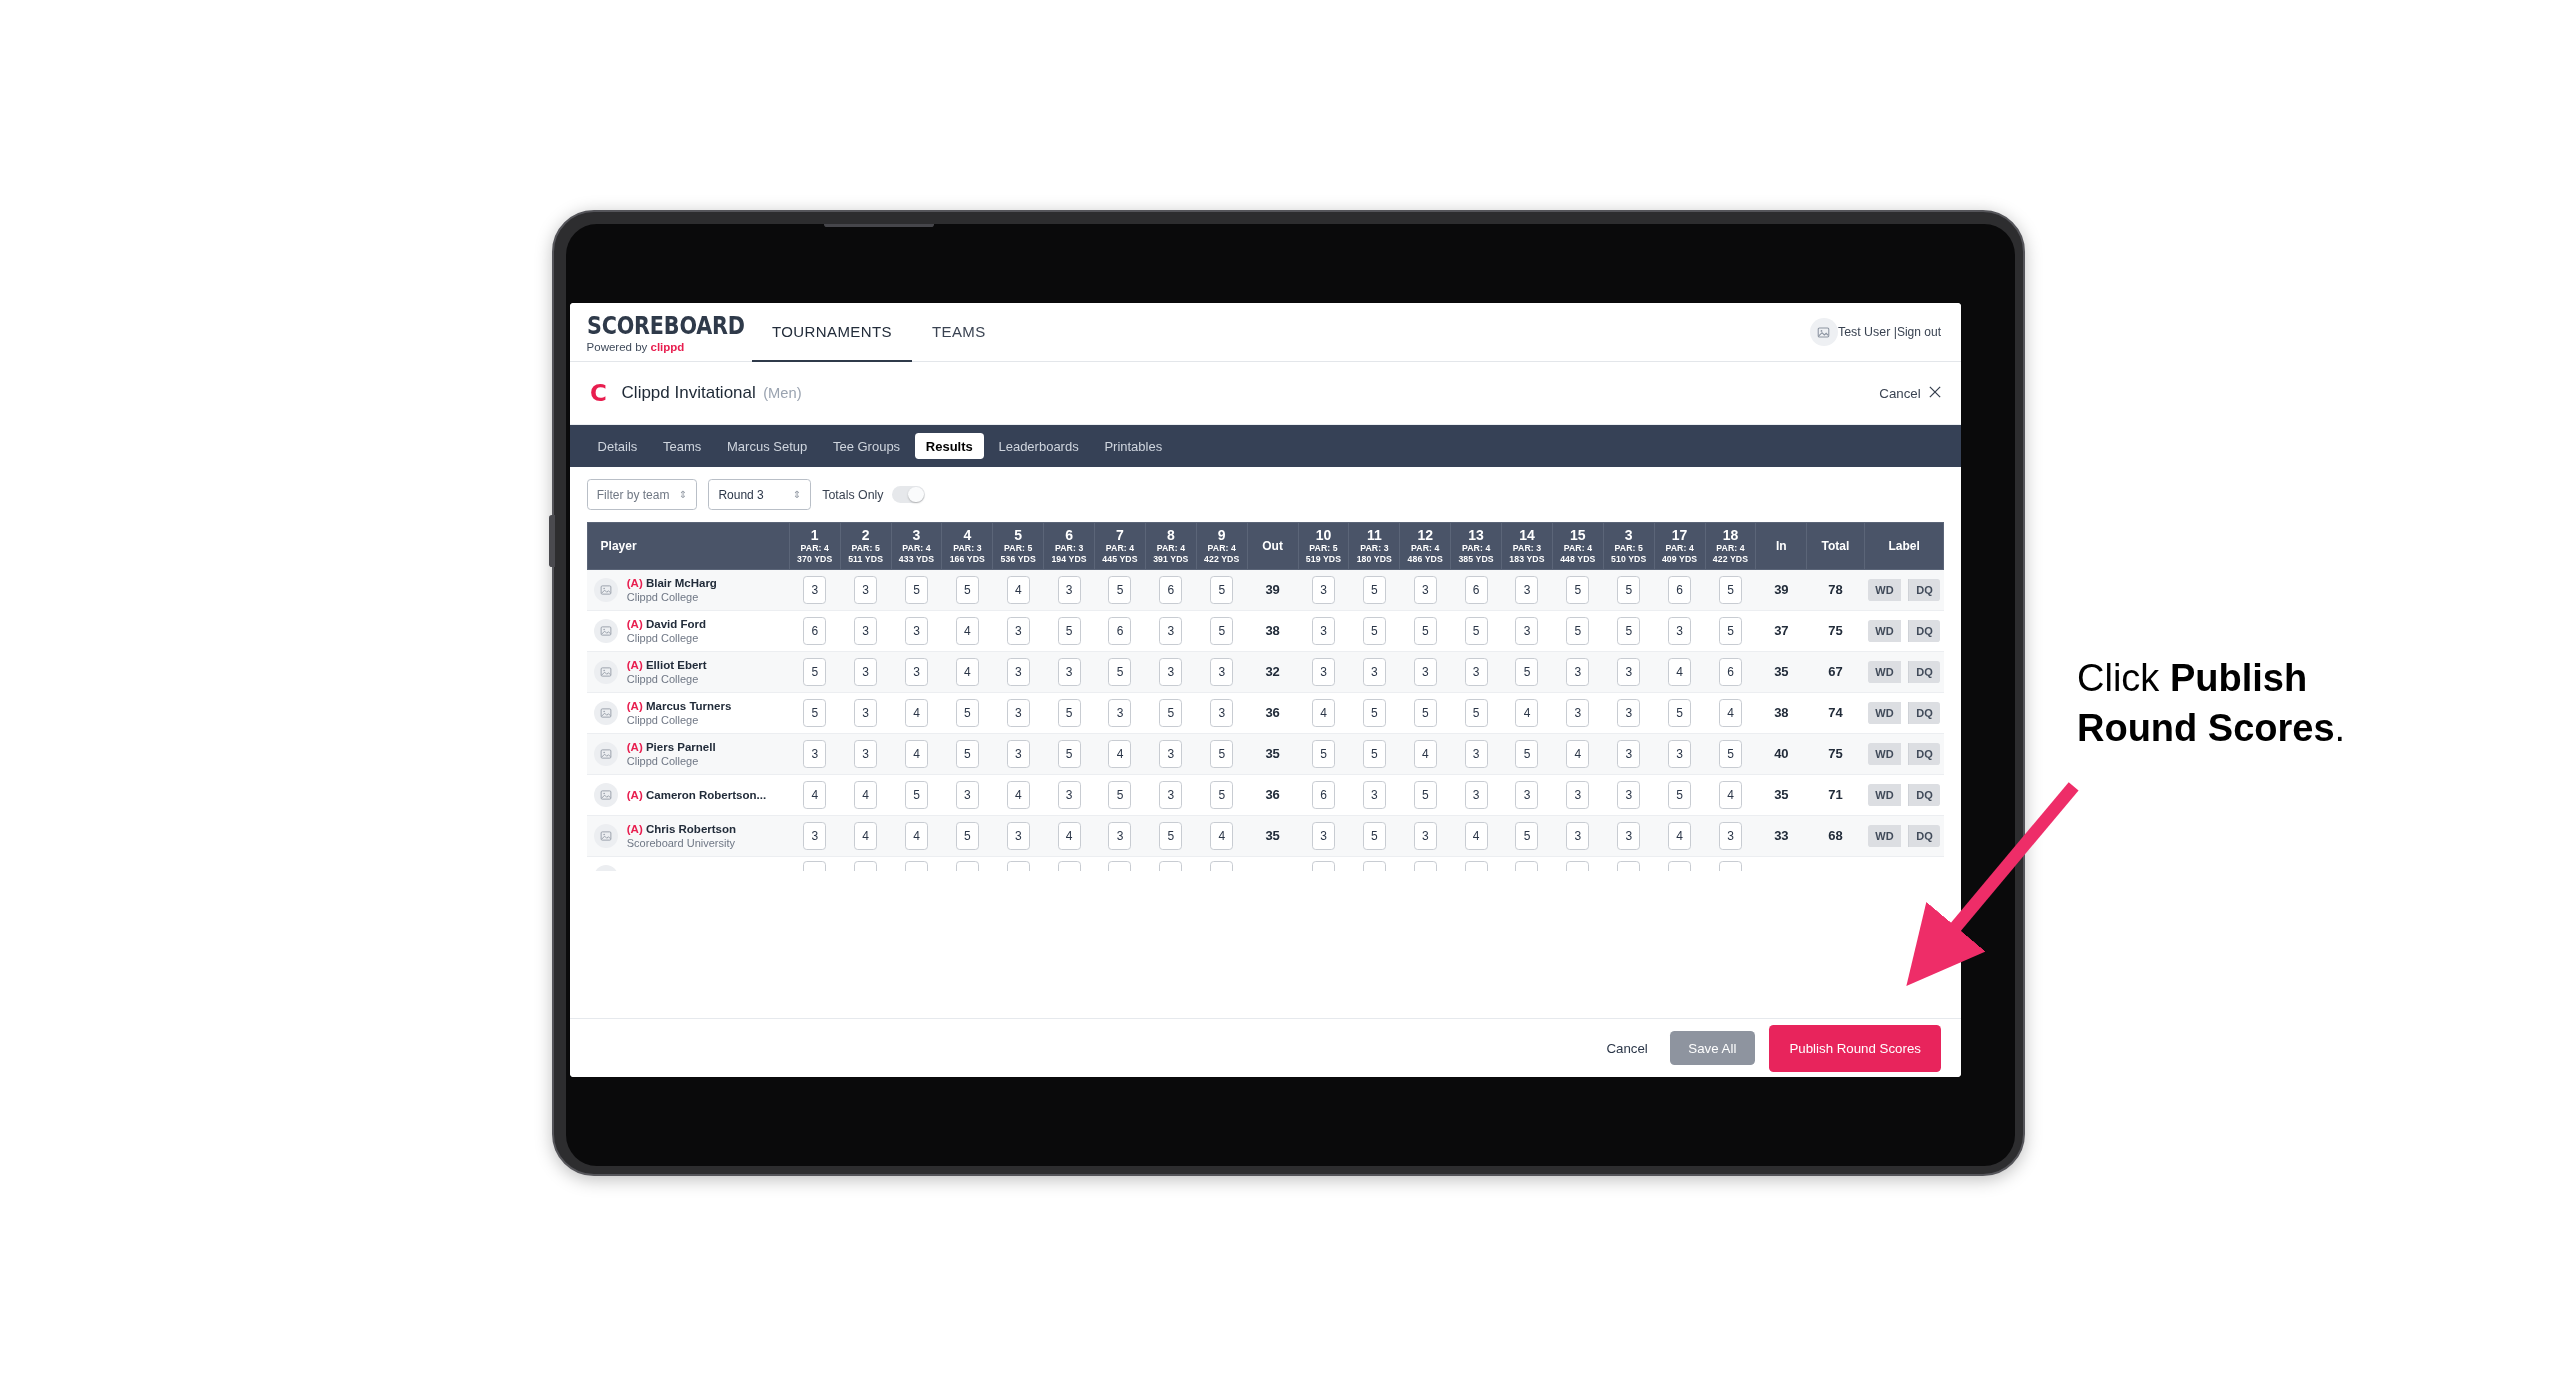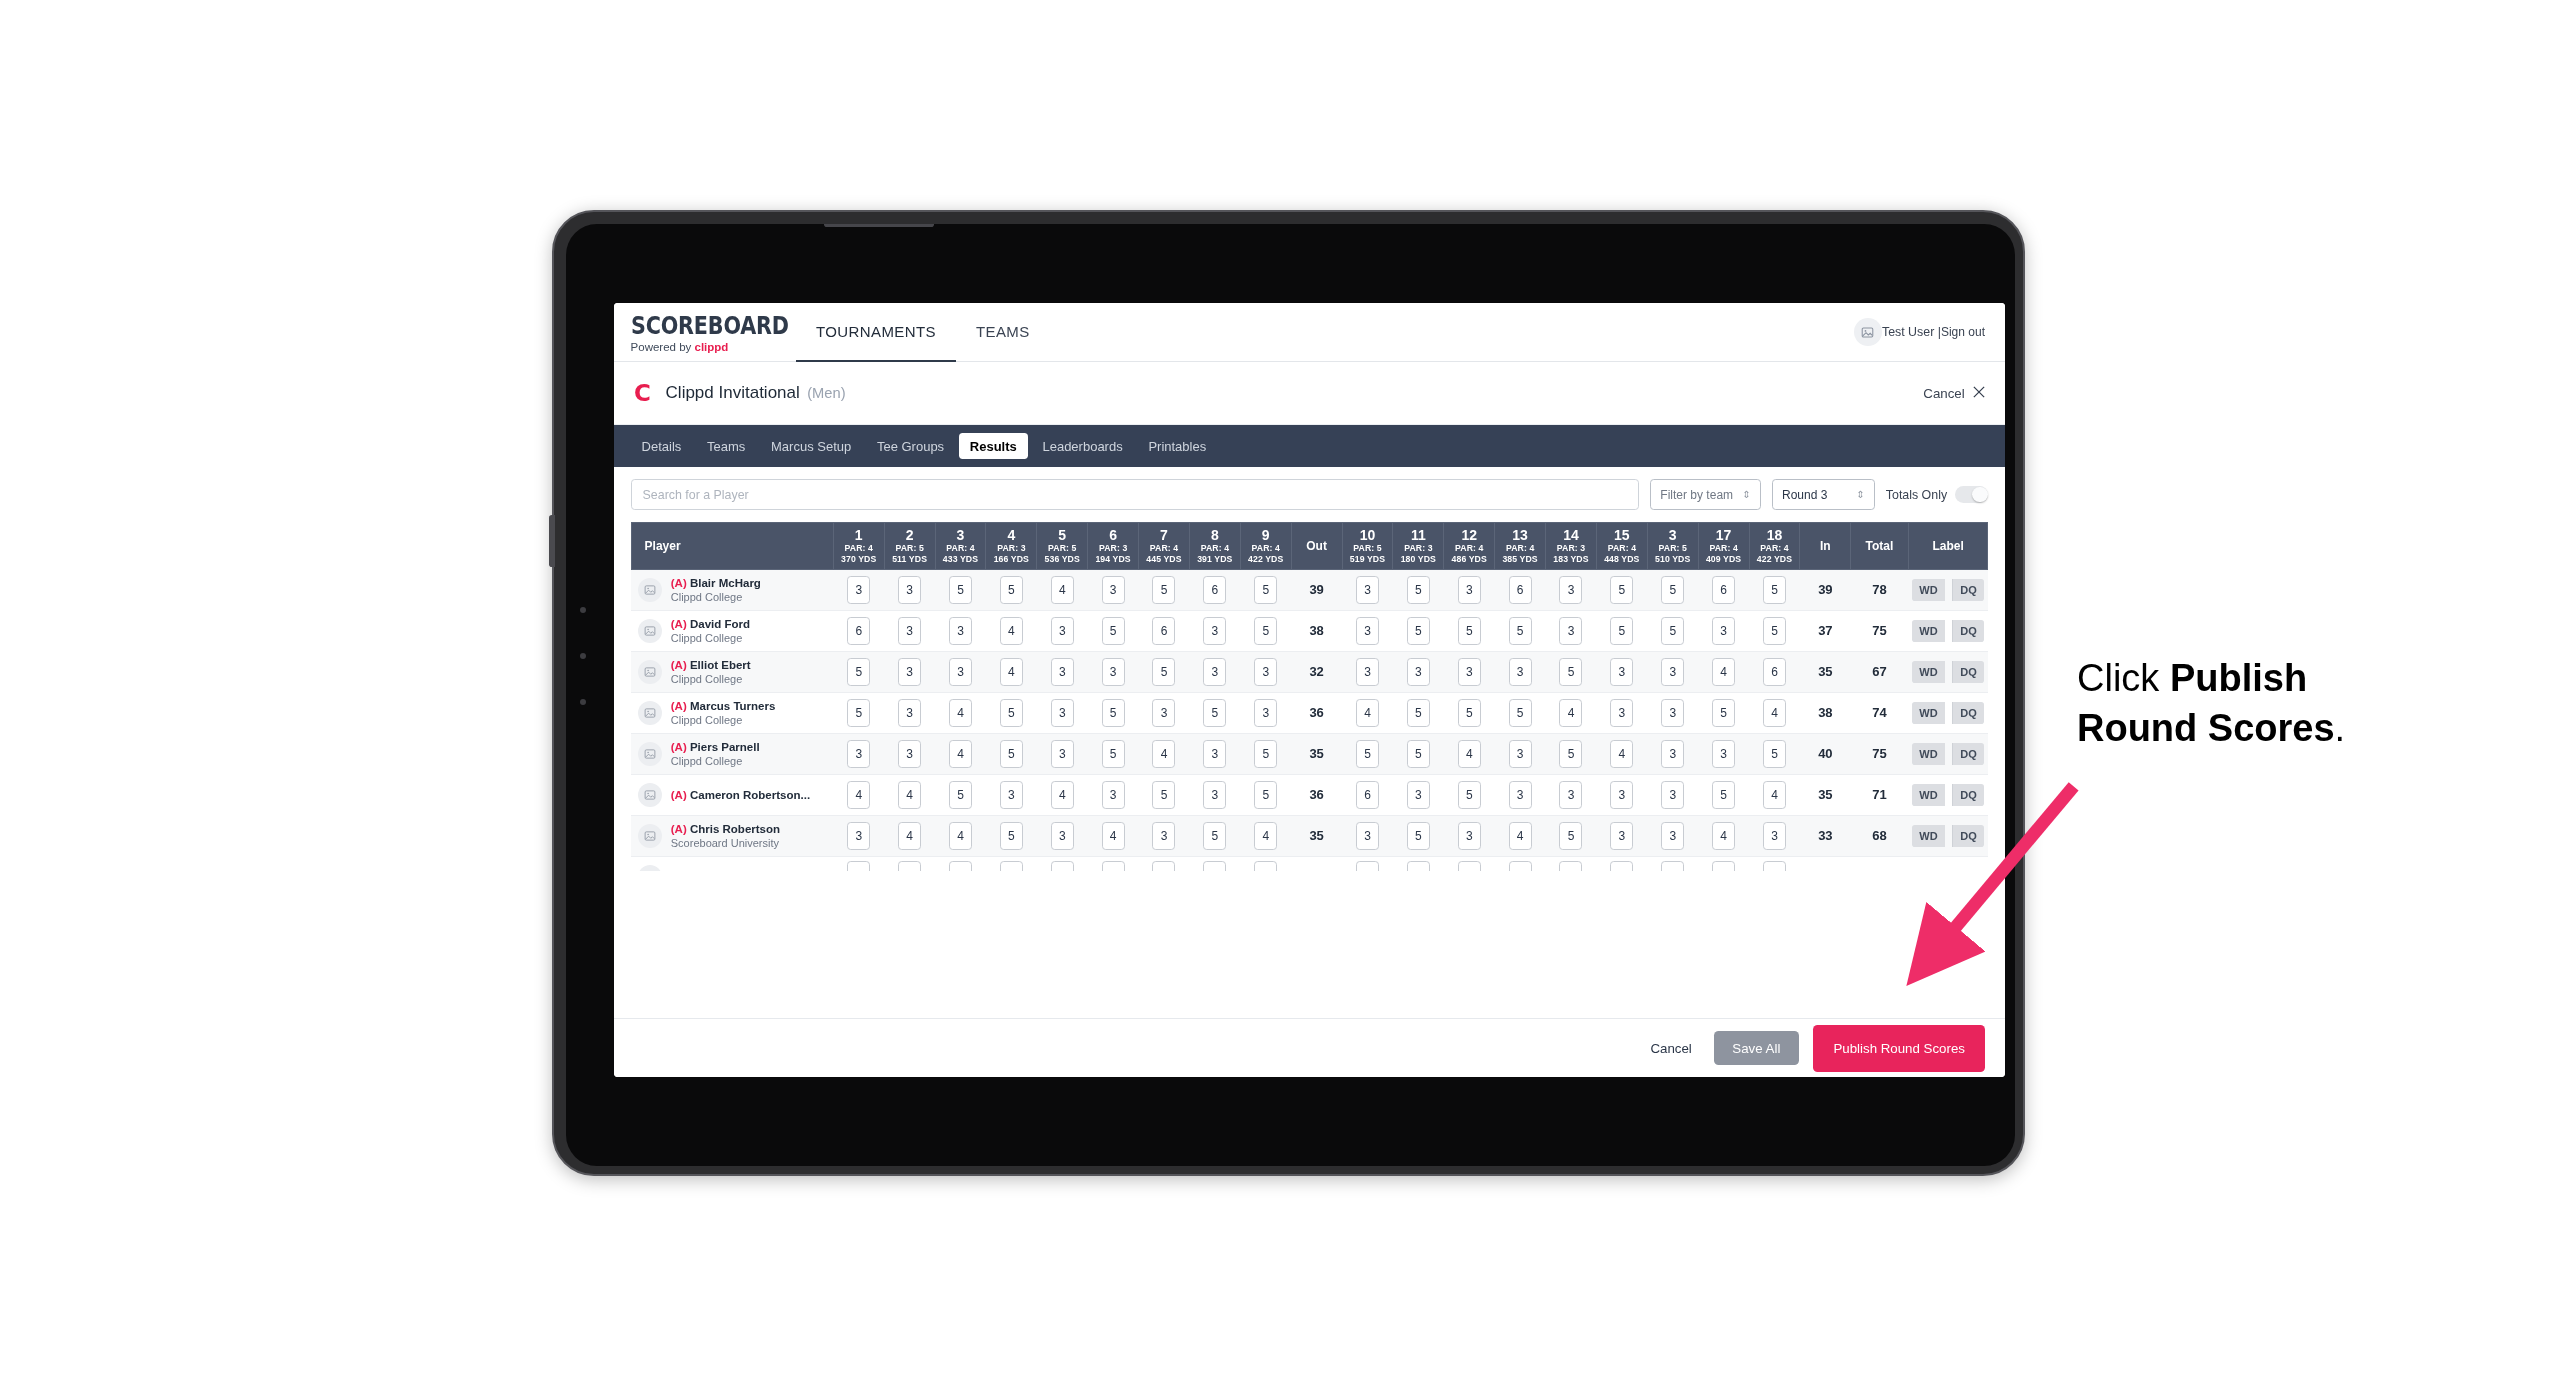--- a/index.html
+++ b/index.html
@@ -32,21 +32,21 @@
          border-radius: 50%; background: #3c3c40; }
   .cam3 { position:absolute; left: 26px; top: 487px; width: 6.4px; height: 6.4px;
          border-radius: 50%; background: #3c3c40; }
   .side-btn { position:absolute; left: -4.6px; top: 303px; width: 5.5px; height: 52px;
               background:#4a4a4f; border-radius: 2.8px 0 0 2.8px; }
   .top-notch { position:absolute; left: 258px; top: -1.8px; width: 110px; height: 4.6px;
                background:#46464b; border-radius: 0 0 2.8px 2.8px; }
 
   
   .app {
-    position: absolute; left: 614px; top: 303px;
+    position: absolute; left: 570px; top: 303px;
     width: 1391px; height: 774px;
     background: #ffffff;
     border-radius: 3.7px;
     overflow: hidden;
     box-shadow: 0 0 0 0.9px rgba(0,0,0,.06);
   }
 
   
   .topbar {
     height: 59px; background: #fff; display: flex; align-items: stretch;
@@ -264,23 +264,20 @@
       <div class="stab">Details</div>
       <div class="stab">Teams</div>
       <div class="stab">Marcus Setup</div>
       <div class="stab">Tee Groups</div>
       <div class="stab active">Results</div>
       <div class="stab">Leaderboards</div>
       <div class="stab">Printables</div>
     </div>
 
     <div class="filterbar">
-      <div class="searchbox">
-        <span>Search for a Player</span>
-      </div>
       <div class="selbox">
         <span>Filter by team</span>
         <span class="updown">⇕</span>
       </div>
       <div class="selbox round">
         <span>Round 3</span>
         <span class="updown">⇕</span>
       </div>
       <div class="toggle-wrap">
         <span class="toggle-label">Totals Only</span>

